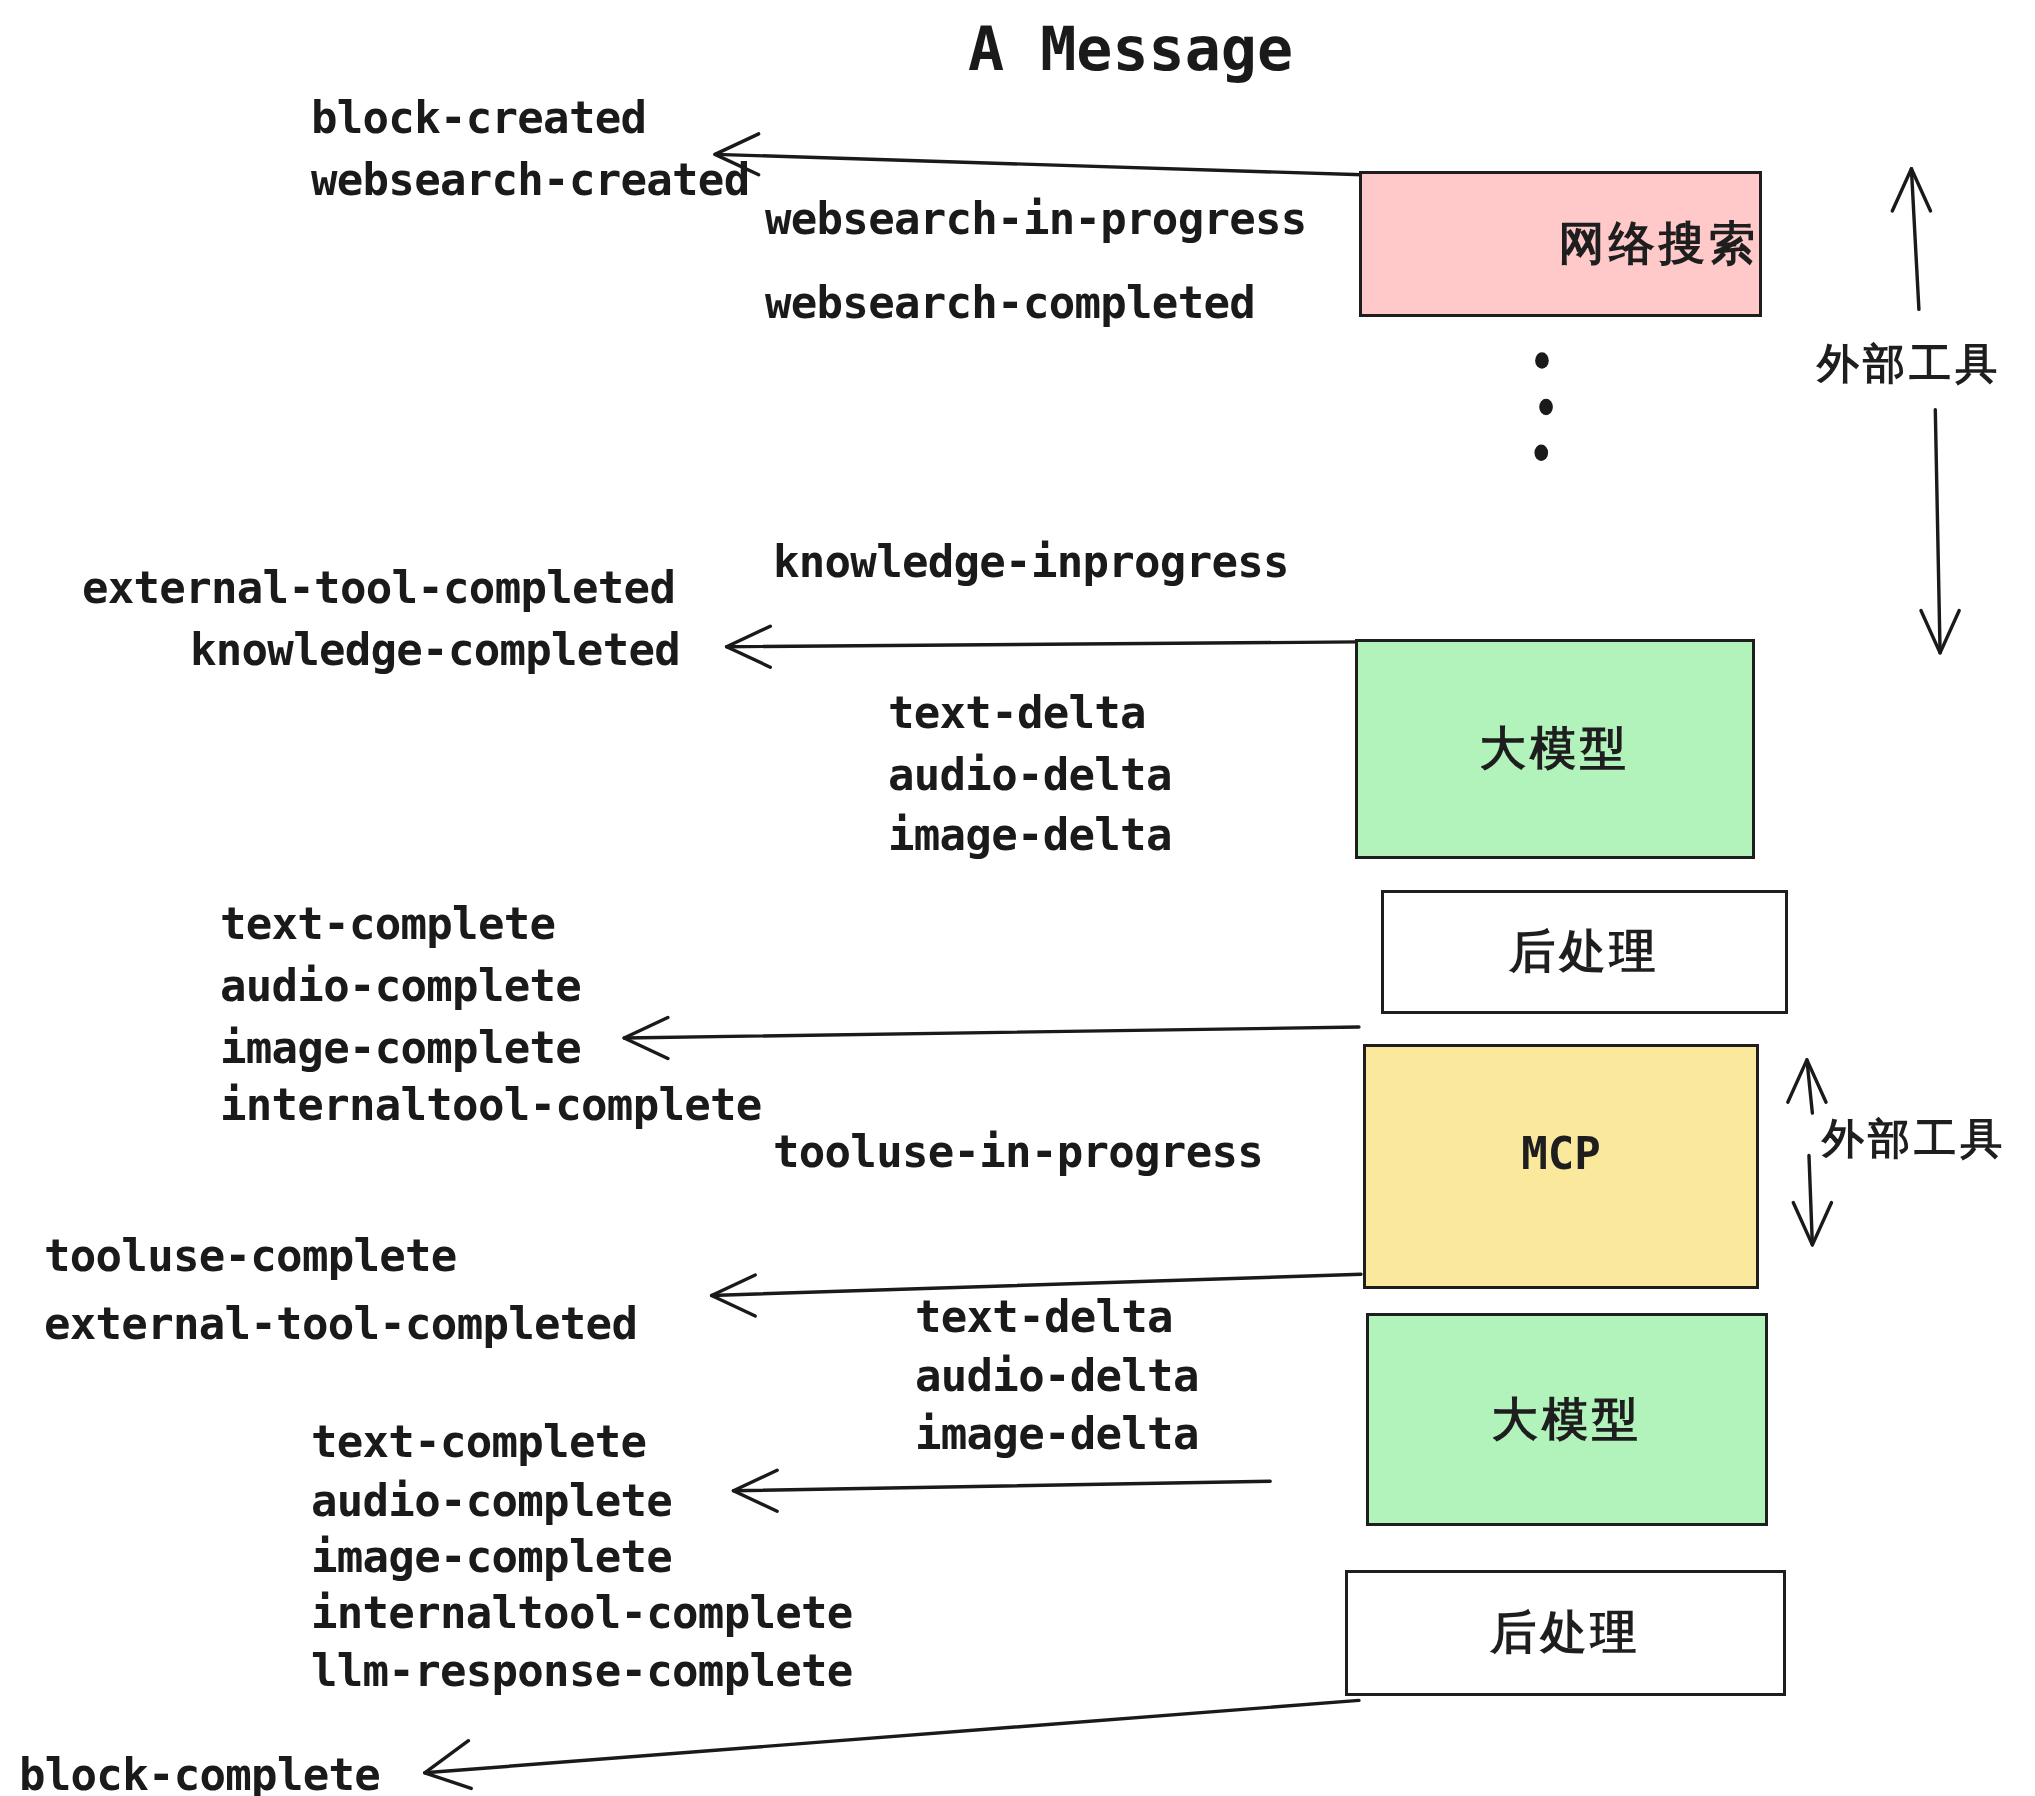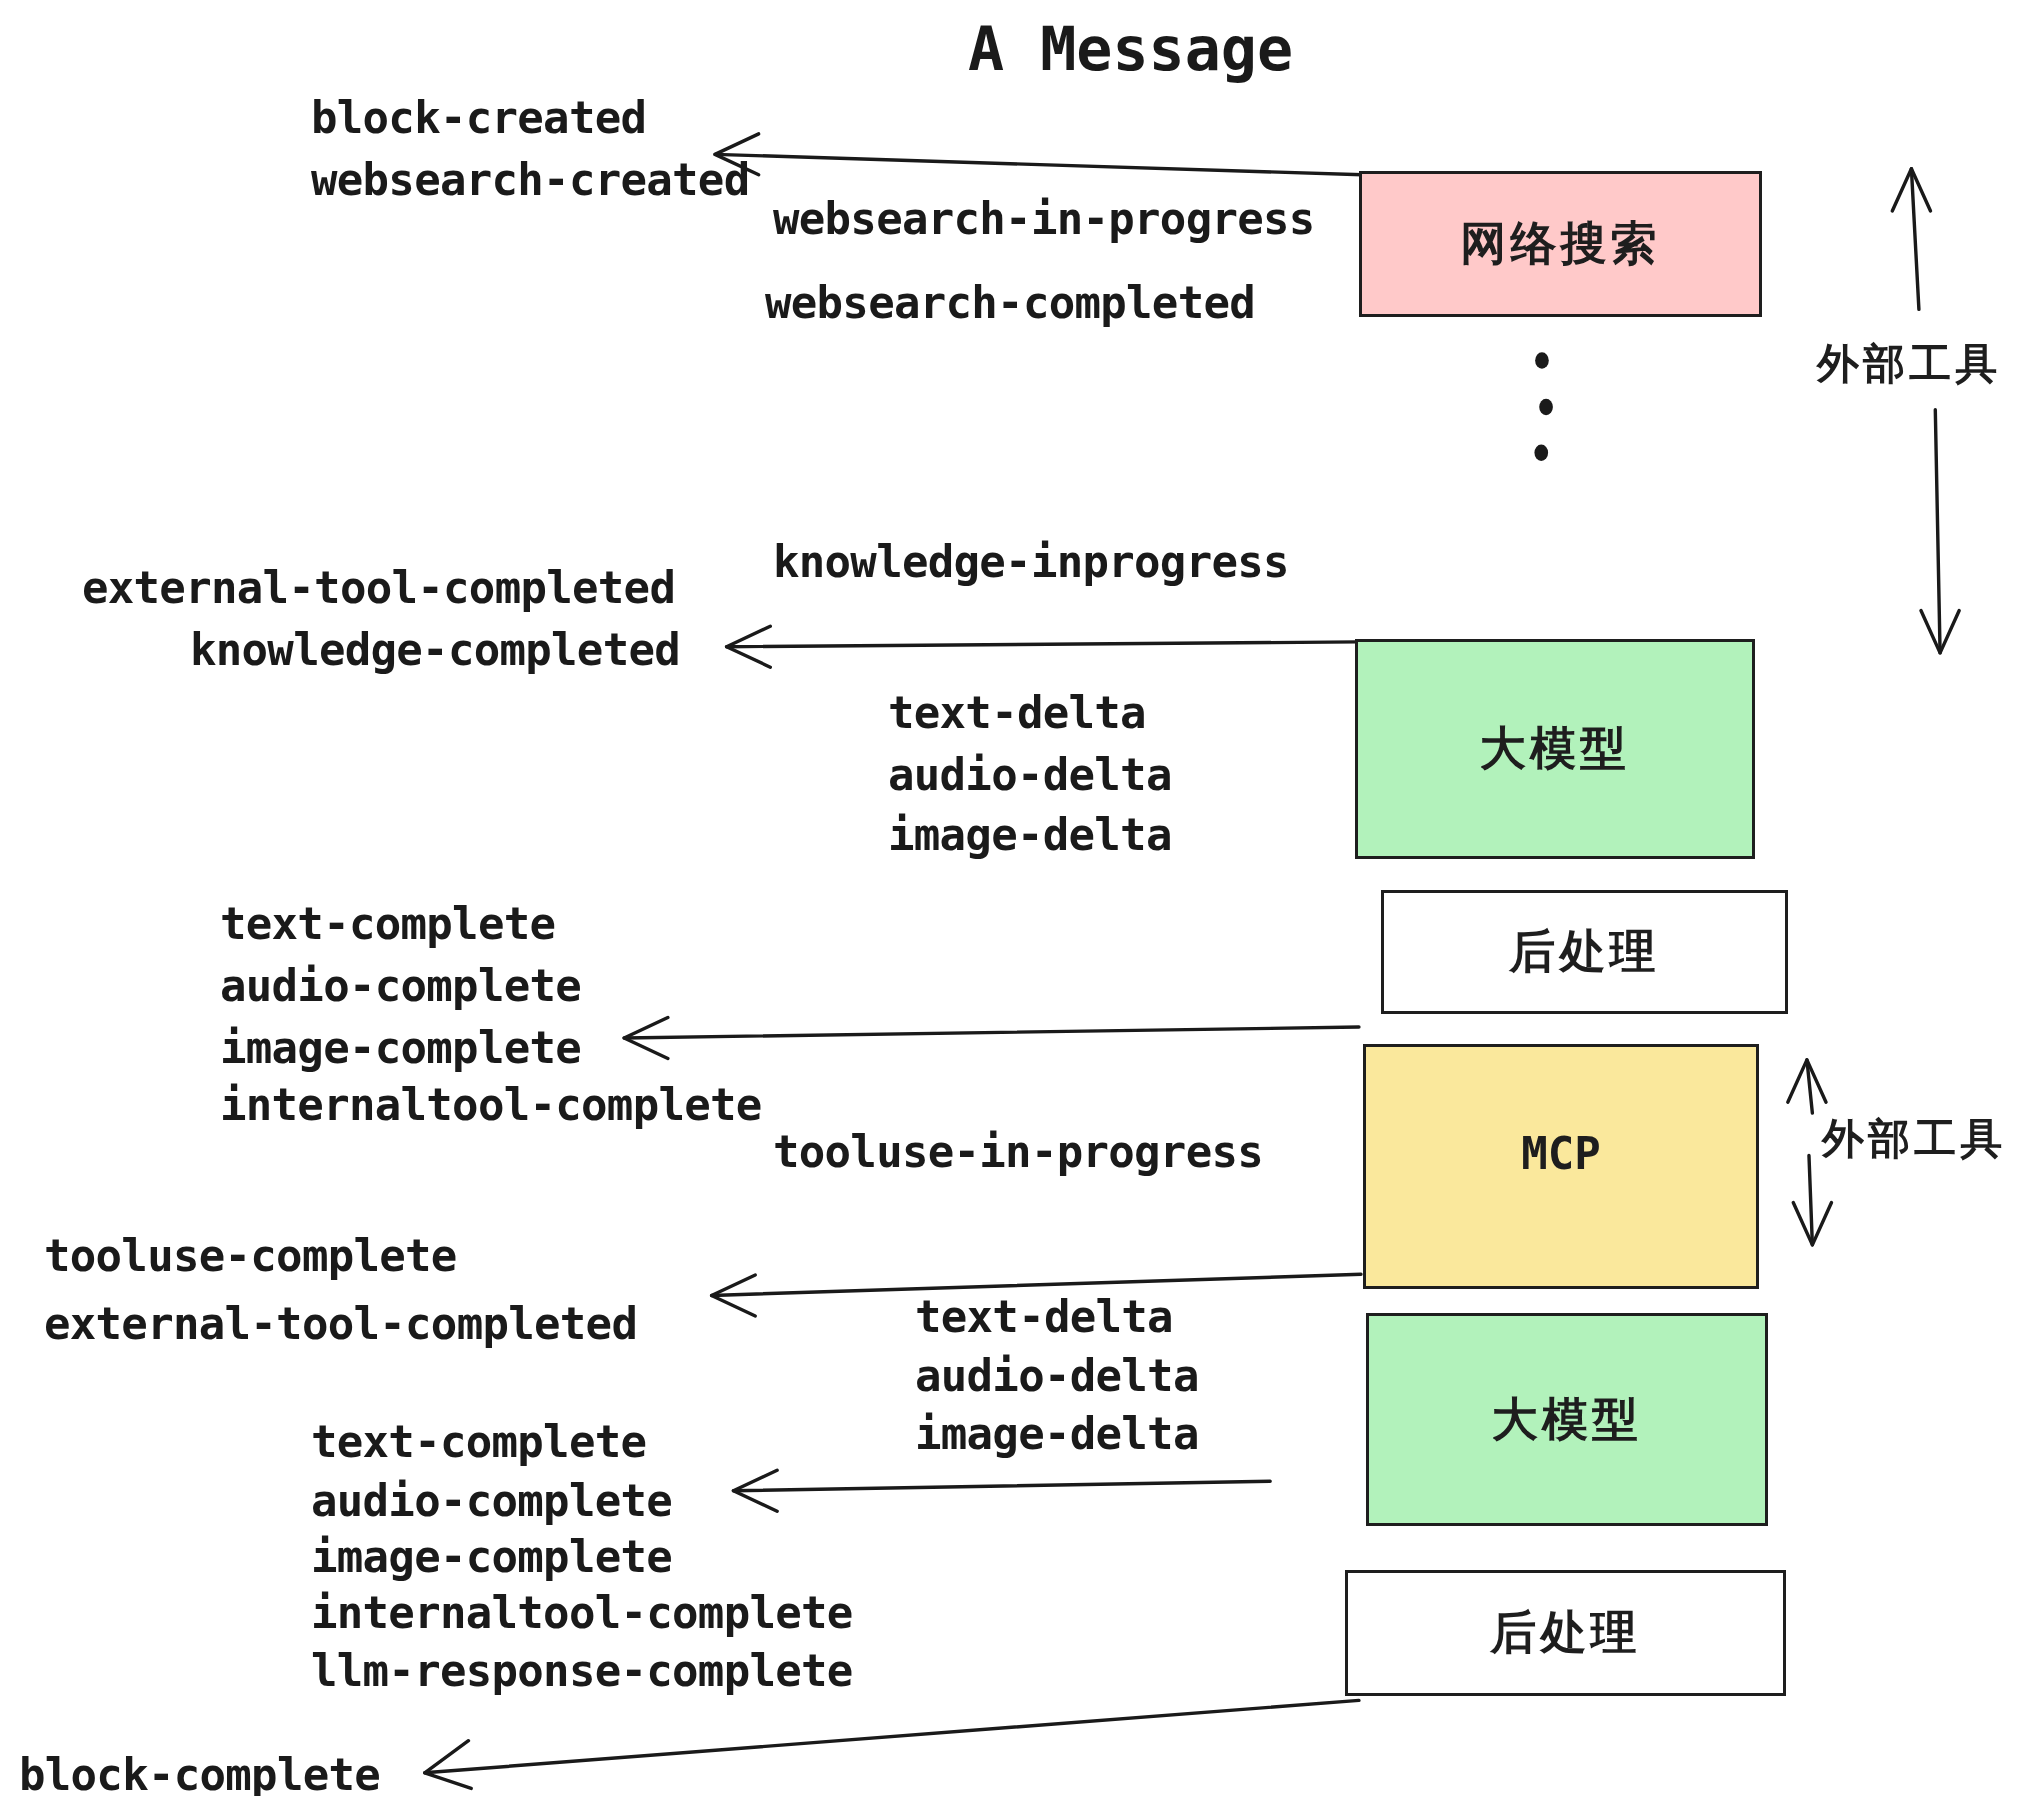--- a/index.html
+++ b/index.html
@@ -91,21 +91,21 @@
     </g>
     <g>
       <ellipse cx="2258" cy="528" rx="10" ry="12"></ellipse>
       <ellipse cx="2264" cy="596" rx="10" ry="12"></ellipse>
       <ellipse cx="2257" cy="663" rx="10" ry="12"></ellipse>
     </g>
   </svg>
 
   <div class="title" style="left:968px; top:22px; position:absolute;">A Message</div>
 
-  <div class="box" style="left:1359px; top:171px; width:403px; height:146px; background:var(--pink);">
+  <div class="box" style="left:1359px; top:171px; width:403px; height:146px; background:var(--pink);justify-content:flex-end;">
     <span class="box-label">网络搜索</span>
   </div>
   <div class="box" style="left:1355px; top:639px; width:400px; height:220px; background:var(--green);">
     <span class="box-label">大模型</span>
   </div>
   <div class="box" style="left:1381px; top:890px; width:407px; height:124px; background:var(--white);">
     <span class="box-label">后处理</span>
   </div>
   <div class="box" style="left:1363px; top:1044px; width:396px; height:245px; background:var(--yellow);">
     <span class="mono-label" style="margin-bottom:27px;">MCP</span>
@@ -115,21 +115,21 @@
   </div>
   <div class="box" style="left:1345px; top:1570px; width:441px; height:126px; background:var(--white);">
     <span class="box-label">后处理</span>
   </div>
 
   <div class="side-label" style="left:1817px; top:336px;">外部工具</div>
   <div class="side-label" style="left:1822px; top:1111px;">外部工具</div>
 
   <div class="evt" style="left:311px; top:90px;">block-created</div>
   <div class="evt" style="left:311px; top:152px;">websearch-created</div>
-  <div class="evt" style="left:765px; top:191px;margin-left:8px;">websearch-in-progress</div>
+  <div class="evt" style="left:765px; top:191px;">websearch-in-progress</div>
   <div class="evt" style="left:765px; top:275px;">websearch-completed</div>
   <div class="evt" style="left:773px; top:534px;">knowledge-inprogress</div>
   <div class="evt" style="left:82px; top:560px;">external-tool-completed</div>
   <div class="evt" style="left:190px; top:622px;text-align:right;">knowledge-completed</div>
   <div class="evt" style="left:888px; top:685px;">text-delta</div>
   <div class="evt" style="left:888px; top:747px;">audio-delta</div>
   <div class="evt" style="left:888px; top:807px;">image-delta</div>
   <div class="evt" style="left:220px; top:896px;">text-complete</div>
   <div class="evt" style="left:220px; top:958px;">audio-complete</div>
   <div class="evt" style="left:220px; top:1020px;">image-complete</div>

